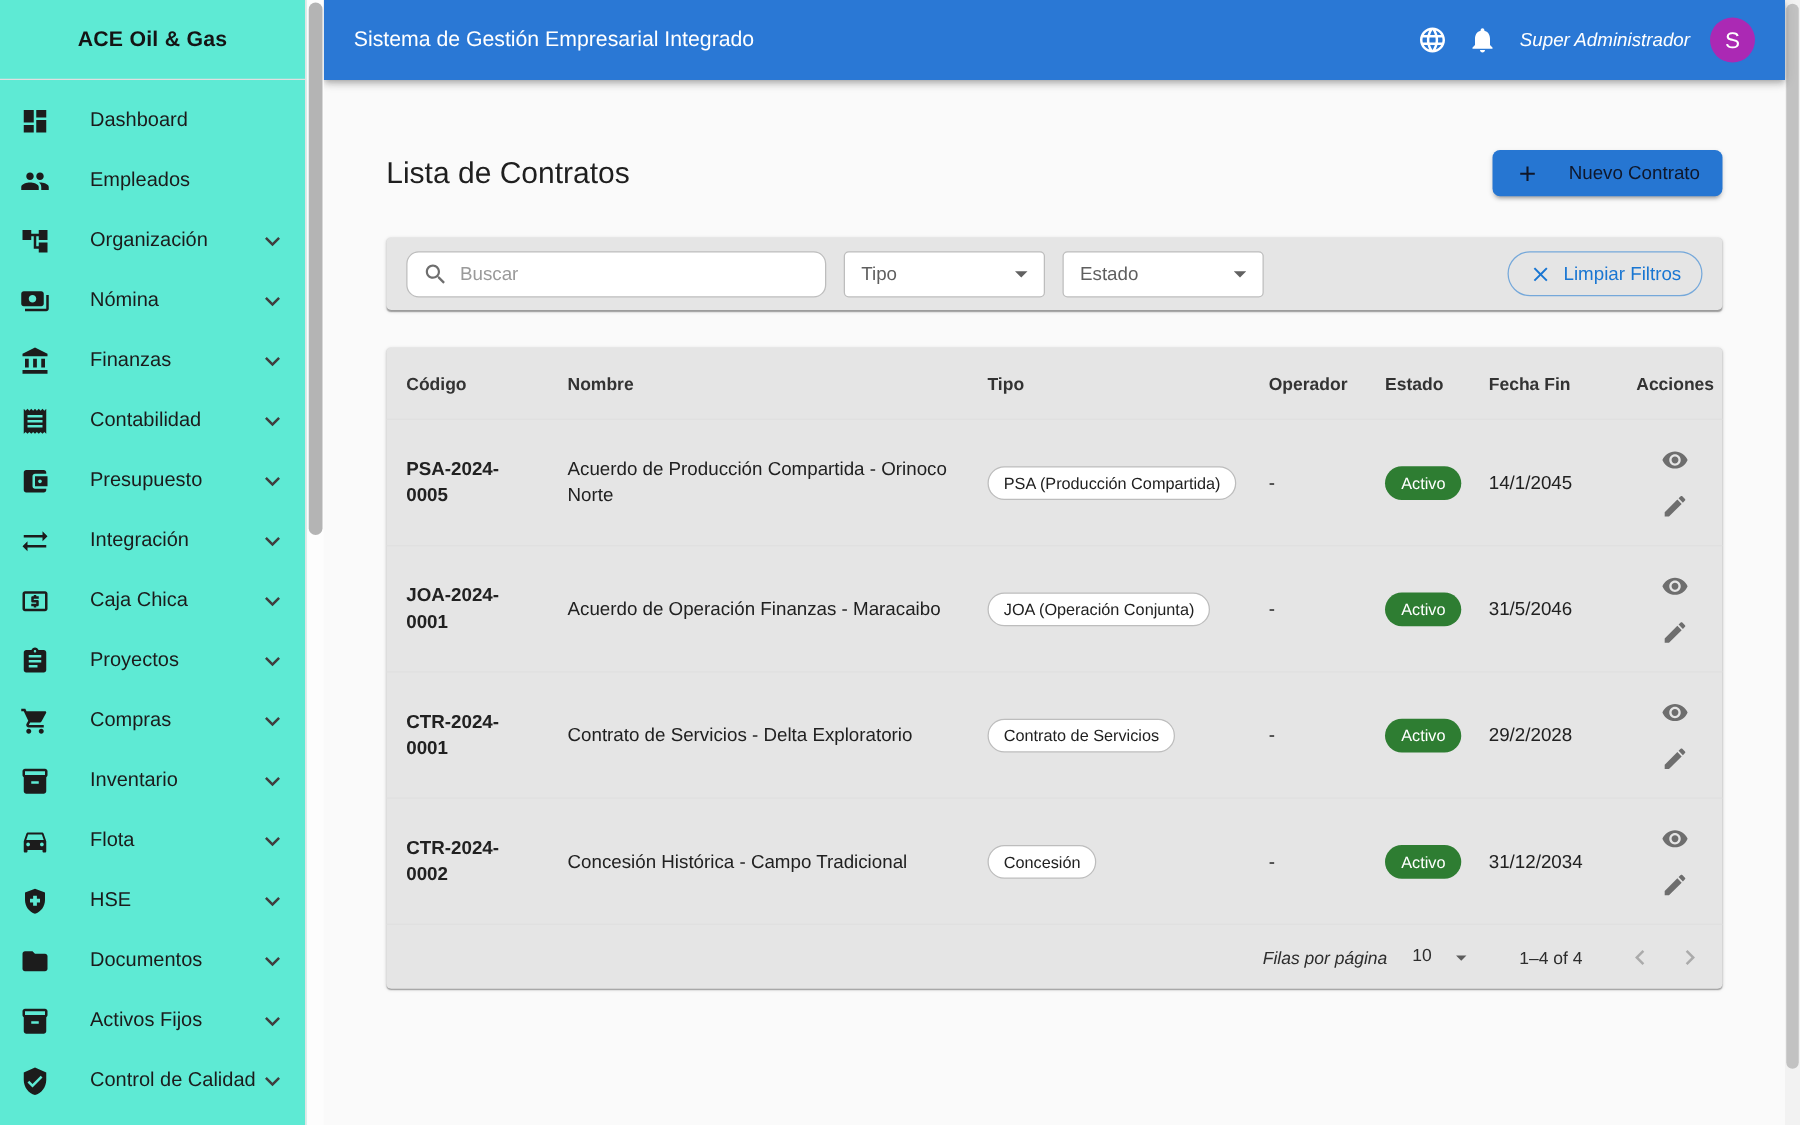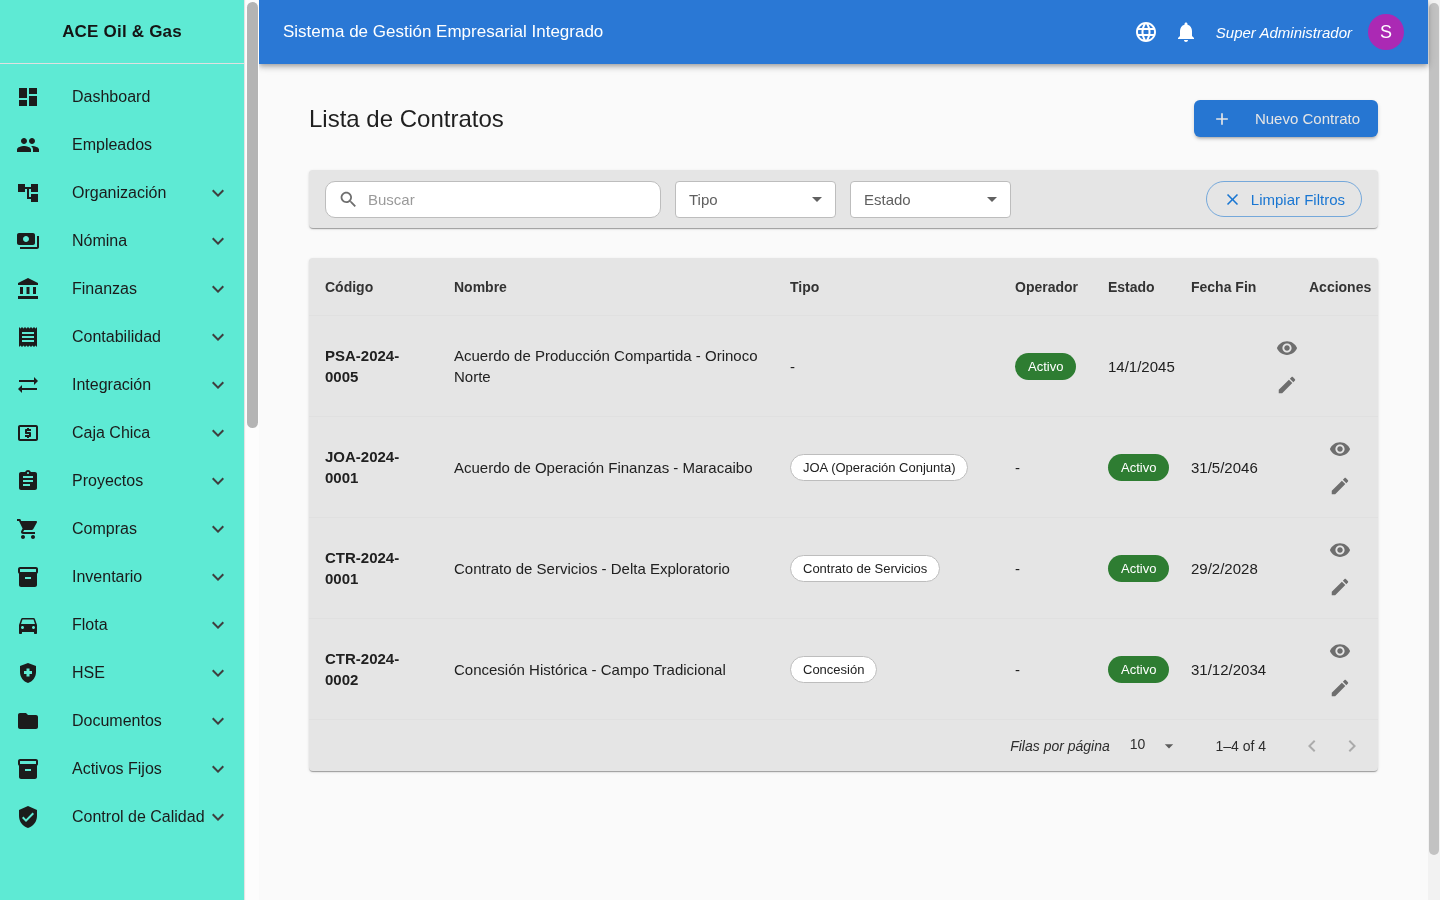--- a/index.html
+++ b/index.html
@@ -38,25 +38,25 @@
             position: relative; z-index: 3; }
   .topbar-title { font-size: 17px; font-weight: 400; }
   .topbar-right { margin-left: auto; display: flex; align-items: center; }
   .topbar .mi { width: 24px; height: 24px; color: #fff; }
   .icon-btn { width: 40px; height: 40px; display: flex; align-items: center; justify-content: center;
               border: none; background: transparent; cursor: pointer; color: #fff; }
   .user-name { font-size: 15px; margin: 0 16px 0 10px; font-style: italic; }
   .avatar { width: 36px; height: 36px; border-radius: 50%; background: var(--avatar-purple); color: #fff;
             display: flex; align-items: center; justify-content: center; font-size: 18px; cursor: pointer; border: none; }
 
-  .content { width: 1069px; margin: 0 auto; padding-top: 36px; }
+  .content { width: 1069px; margin: 0 auto; padding-top: 56px; }
 
   .title-row { display: flex; align-items: center; justify-content: space-between; }
   .page-title { font-size: 24px; font-weight: 400; color: #1f1f1f; }
-  .primary-btn { display: flex; align-items: center; gap: 23px; background: var(--button-blue); color: #e5e5e5;
+  .primary-btn { display: flex; align-items: center; gap: 23px; background: var(--button-blue); color: #0f172a;
                  border: none; border-radius: 6px; height: 37px; padding: 0 18px; font-size: 15px;
                  font-family: inherit; cursor: pointer; box-shadow: 0 3px 3px -2px rgba(0,0,0,.25), 0 2px 4px 0 rgba(0,0,0,.14); }
   .primary-btn .mi { width: 20px; height: 20px; }
 
   .card { background: #e5e5e5; border-radius: 4px;
           box-shadow: 0 2px 1px -1px rgba(0,0,0,.2), 0 1px 1px 0 rgba(0,0,0,.14), 0 1px 3px 0 rgba(0,0,0,.12); }
 
   
   .filter-card { margin-top: 33px; height: 58px; display: flex; align-items: center; padding: 0 16px; gap: 14px; }
   .search-box { width: 336px; height: 37px; border: 1px solid #bdbdbd; border-radius: 10px;
@@ -183,20 +183,33 @@
         <span class="lbl">Contabilidad</span>
         <span class="mi chev">
           <svg viewBox="0 0 24 24" fill="currentColor">
             <path d="M7.41 8.59L12 13.17l4.59-4.58L18 10l-6 6-6-6 1.41-1.41z"></path>
           </svg>
         </span>
       </div>
       <div class="side-item">
         <span class="mi">
           <svg viewBox="0 0 24 24" fill="currentColor">
+            <path d="M21 18v1c0 1.1-.9 2-2 2H5c-1.11 0-2-.9-2-2V5c0-1.1.89-2 2-2h14c1.1 0 2 .9 2 2v1h-9c-1.11 0-2 .9-2 2v8c0 1.1.89 2 2 2h9zm-9-2h10V8H12v8zm4-2.5c-.83 0-1.5-.67-1.5-1.5s.67-1.5 1.5-1.5 1.5.67 1.5 1.5-.67 1.5-1.5 1.5z"></path>
+          </svg>
+        </span>
+        <span class="lbl">Presupuesto</span>
+        <span class="mi chev">
+          <svg viewBox="0 0 24 24" fill="currentColor">
+            <path d="M7.41 8.59L12 13.17l4.59-4.58L18 10l-6 6-6-6 1.41-1.41z"></path>
+          </svg>
+        </span>
+      </div>
+      <div class="side-item">
+        <span class="mi">
+          <svg viewBox="0 0 24 24" fill="currentColor">
             <path d="M18 12l4-4-4-4v3H3v2h15v3zM6 12l-4 4 4 4v-3h15v-2H6v-3z"></path>
           </svg>
         </span>
         <span class="lbl">Integración</span>
         <span class="mi chev">
           <svg viewBox="0 0 24 24" fill="currentColor">
             <path d="M7.41 8.59L12 13.17l4.59-4.58L18 10l-6 6-6-6 1.41-1.41z"></path>
           </svg>
         </span>
       </div>
@@ -404,20 +417,21 @@
         <span>Tipo</span>
         <span>Operador</span>
         <span>Estado</span>
         <span>Fecha Fin</span>
         <span class="th-actions">Acciones</span>
       </div>
       <div id="table-body">
           <div class="tgrid trow">
             <div class="cell-code">PSA-2024-0005</div>
             <div class="cell-name">Acuerdo de Producción Compartida - Orinoco Norte</div>
+            <div><span class="chip-outline">PSA (Producción Compartida)</span></div>
             <div>-</div>
             <div><span class="chip-status">Activo</span></div>
             <div>14/1/2045</div>
             <div class="cell-actions">
               <button class="act-btn">
                 <span class="mi">
                   <svg viewBox="0 0 24 24" fill="currentColor">
                     <path d="M12 4.5C7 4.5 2.73 7.61 1 12c1.73 4.39 6 7.5 11 7.5s9.27-3.11 11-7.5c-1.73-4.39-6-7.5-11-7.5zM12 17c-2.76 0-5-2.24-5-5s2.24-5 5-5 5 2.24 5 5-2.24 5-5 5zm0-8c-1.66 0-3 1.34-3 3s1.34 3 3 3 3-1.34 3-3-1.34-3-3-3z"></path>
                   </svg>
                 </span>

